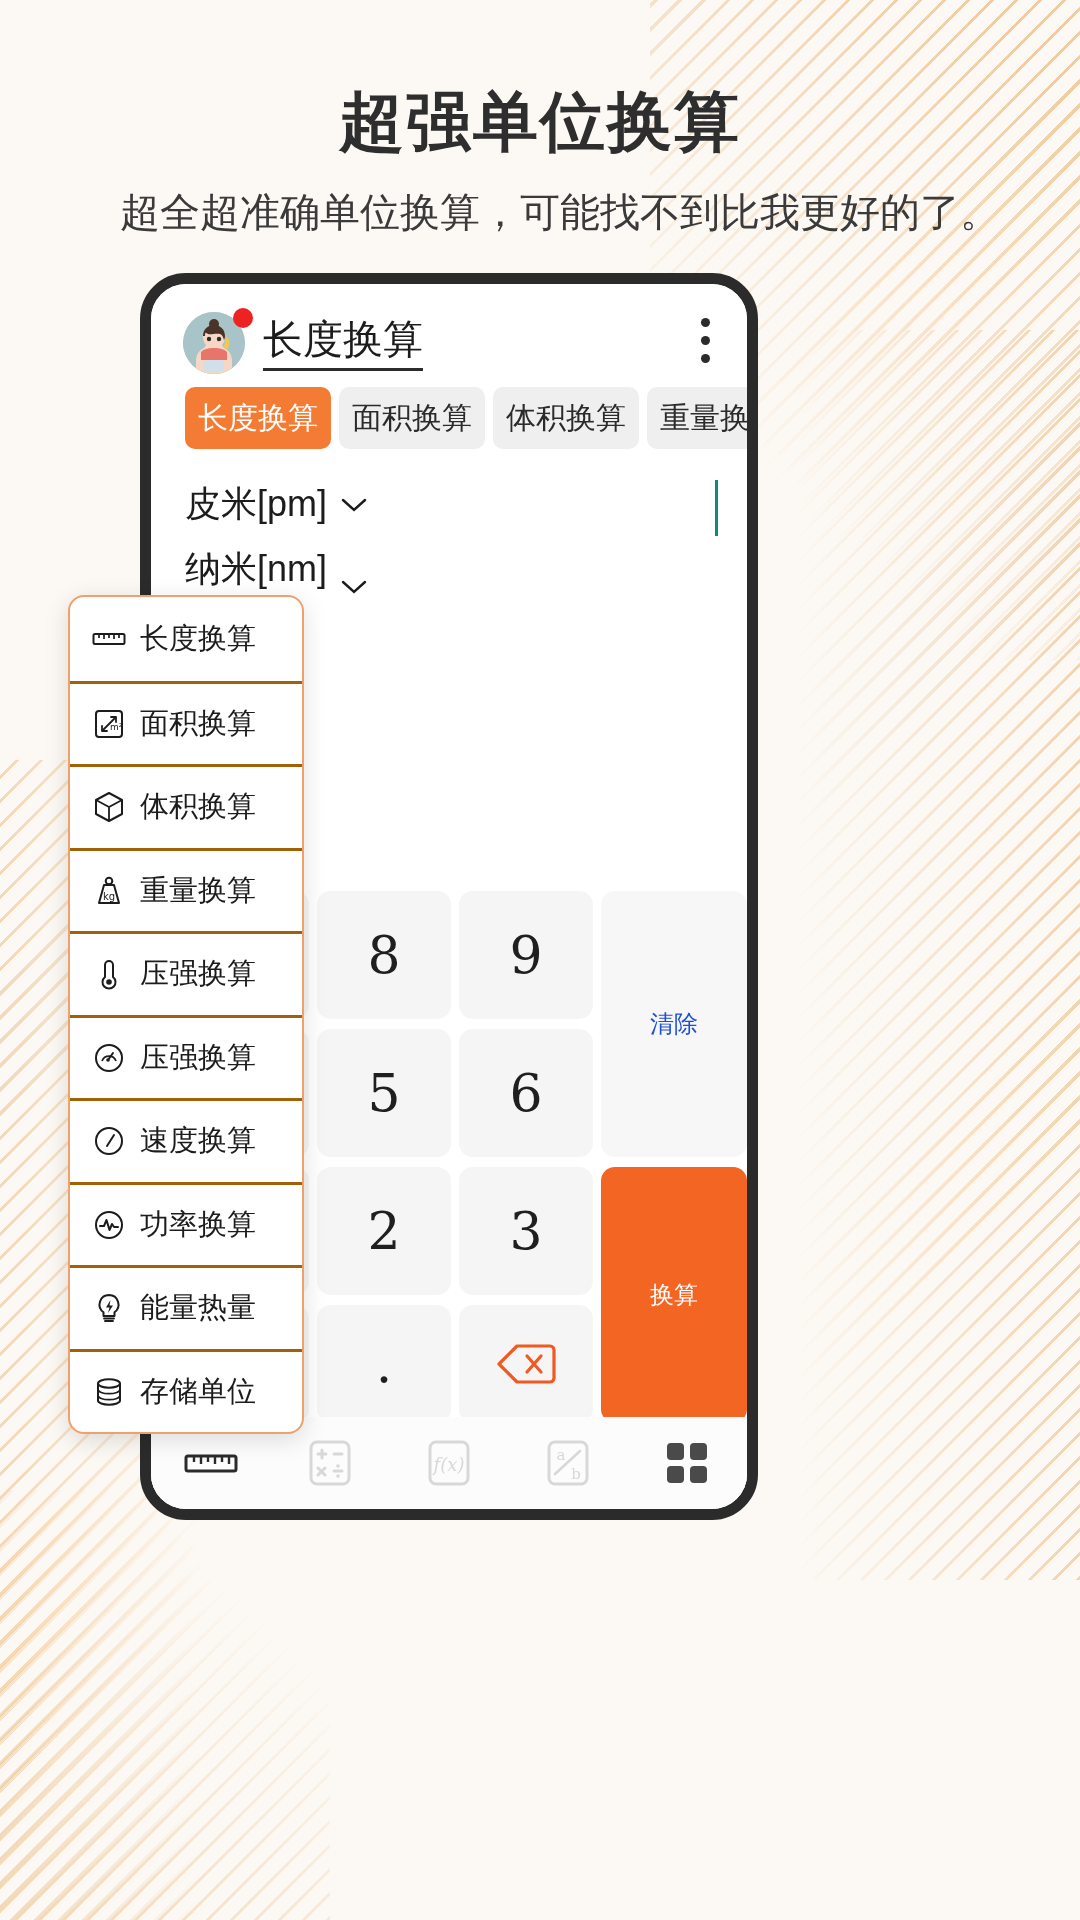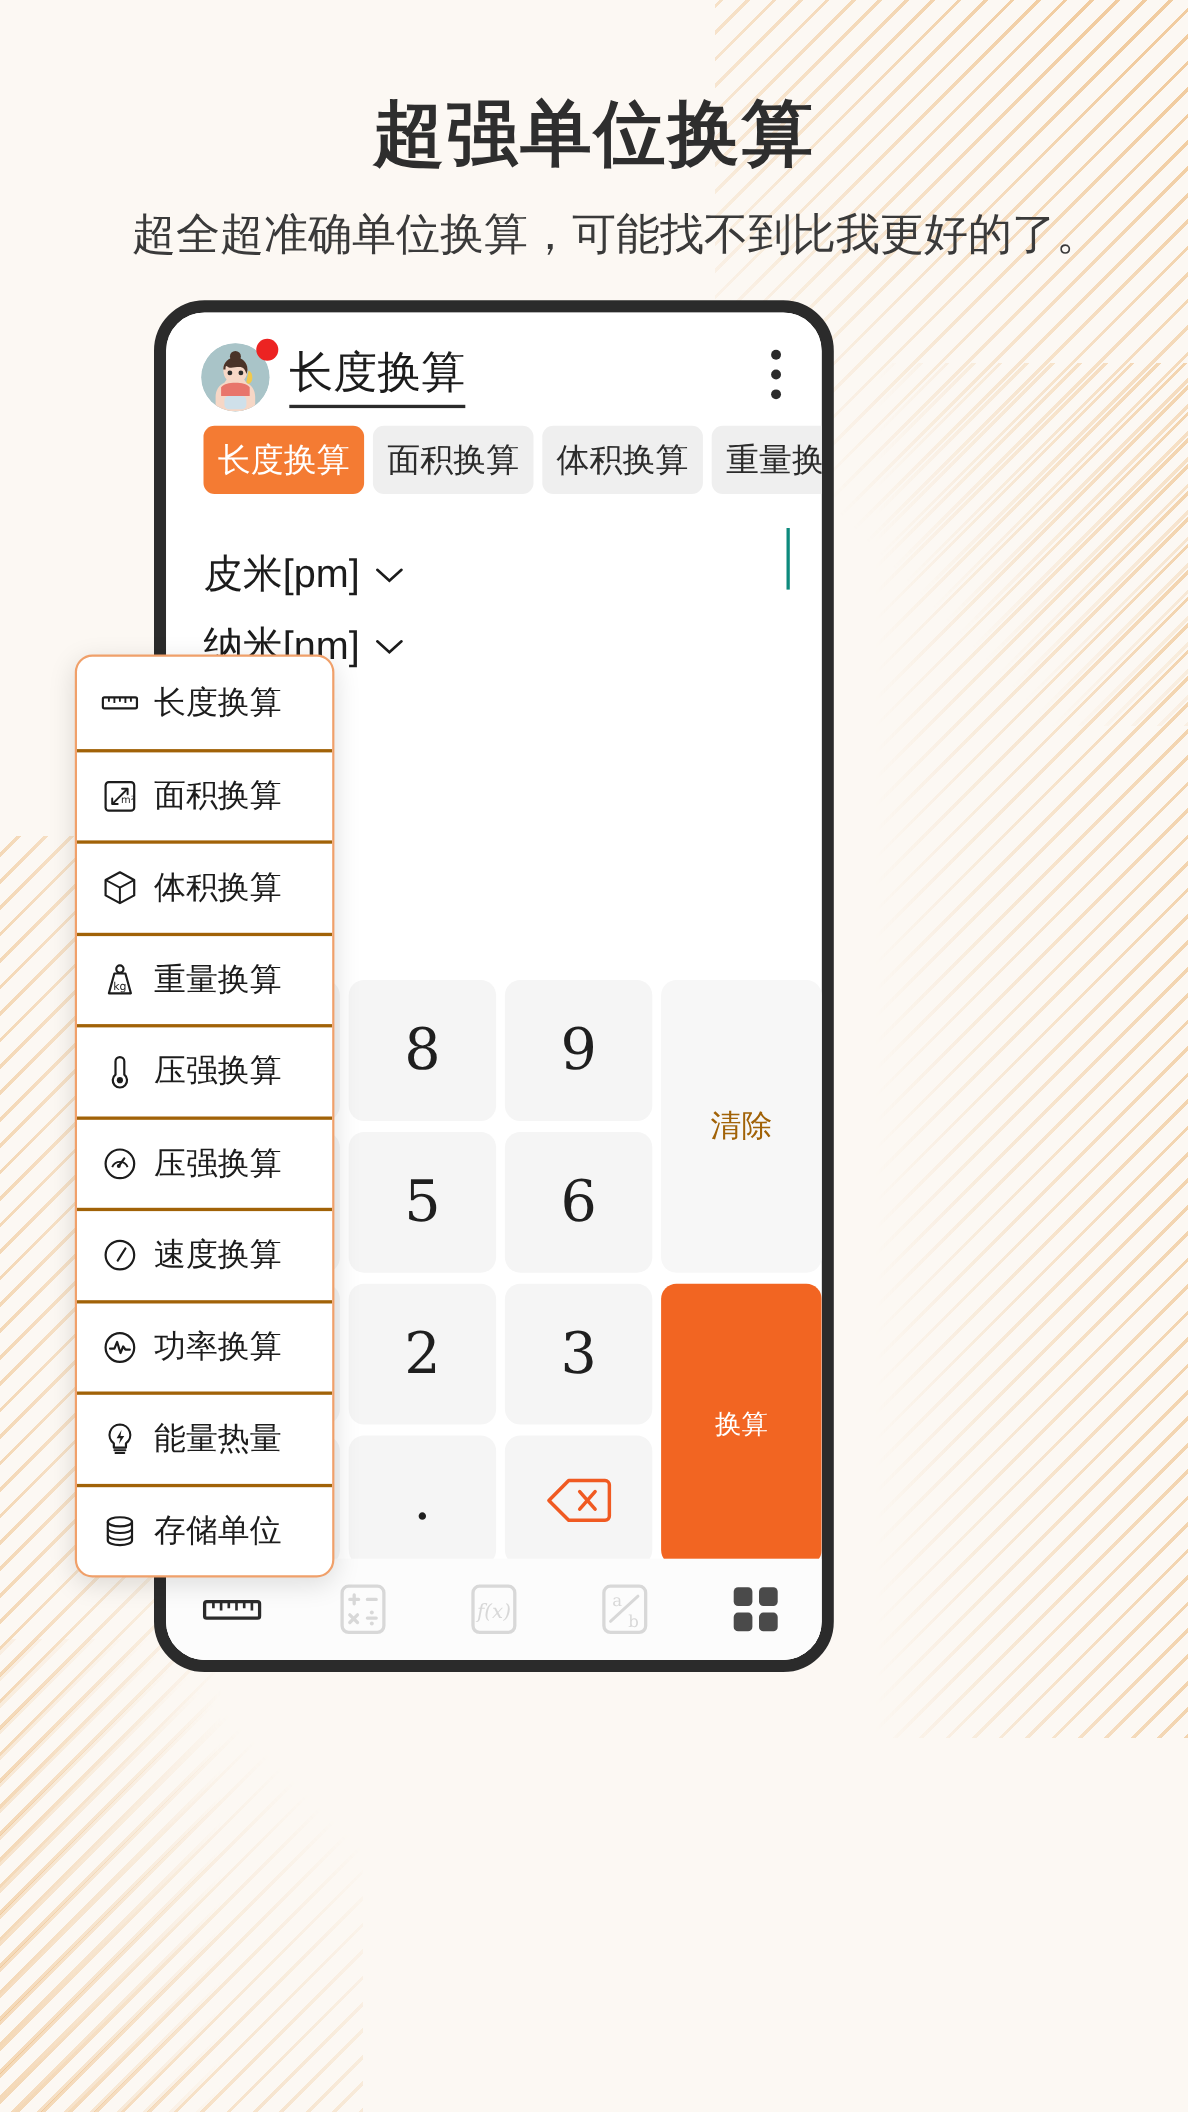--- a/index.html
+++ b/index.html
@@ -83,36 +83,36 @@
   
   .tabs{position:absolute;top:97px;left:0;width:100%;height:76px;overflow:hidden;}
   .tab{
     position:absolute;top:6px;height:62px;border-radius:10px;background:#efefef;
     color:#2b2b2b;font-size:30px;display:flex;align-items:center;justify-content:center;
     padding:0 20px;box-sizing:border-box;white-space:nowrap;
   }
   .tab.active{background:#f47b33;color:#ffffff;}
 
   
-  .unit-row{position:absolute;left:34px;font-size:36px;color:#1c1c1c;display:flex;align-items:center;gap:14px;margin-top:18px;}
+  .unit-row{position:absolute;left:34px;font-size:36px;color:#1c1c1c;display:flex;align-items:center;gap:14px;}
   .unit-row .chev{width:26px;height:14px;}
   .caret{
     position:absolute;left:564px;top:196px;width:3px;height:56px;background:#0e8a7d;
   }
 
   
   .keypad{position:absolute;left:0;top:607px;width:100%;height:535px;}
   .key{
     position:absolute;border-radius:14px;background:#f5f5f5;
     display:flex;align-items:center;justify-content:center;
     font-size:52px;color:#1f1f1f;box-sizing:border-box;
     font-family:"DejaVu Serif","Liberation Serif",serif;
   }
   .key.dot{font-size:52px;}
-  .key.cn{font-size:28px;font-family:Liberation Sans, sans-serif;color:#a16207;background:#f7f7f7;}
+  .key.cn{font-size:24px;font-family:Liberation Sans, sans-serif;color:#1d4ed8;background:#f7f7f7;}
   .key.primary{background:#f26522;color:#ffffff;font-size:24px;font-family:"Liberation Sans",sans-serif;}
   .key.bksp svg{display:block;}
 
   
   .bottomnav{position:absolute;left:0;bottom:0;width:100%;height:92px;background:#fcfcfc;
     display:flex;align-items:center;}
   .navitem{flex:1;display:flex;align-items:center;justify-content:center;}
 
   
   .menu{
@@ -175,21 +175,21 @@
     </div>
 
     <div class="unit-row" style="top:196px;">
       <span>皮米[pm]</span>
       <svg class="chev" viewBox="0 0 26 14">
         <path d="M2 2 L13 12 L24 2" fill="none" stroke="#1c1c1c" stroke-width="2.4" stroke-linecap="round"></path>
       </svg>
     </div>
     <div class="caret"></div>
 
-    <div class="unit-row" style="top:261px;">
+    <div class="unit-row" style="top:261px;align-items:flex-end;">
       <span>纳米[nm]</span>
       <svg class="chev" viewBox="0 0 26 14">
         <path d="M2 2 L13 12 L24 2" fill="none" stroke="#1c1c1c" stroke-width="2.4" stroke-linecap="round"></path>
       </svg>
     </div>
 
     <div class="keypad">
       <div class="key" style="left:24px;top:0px;width:134px;height:128px;">7</div>
       <div class="key" style="left:166px;top:0px;width:134px;height:128px;">8</div>
       <div class="key" style="left:308px;top:0px;width:134px;height:128px;">9</div>

